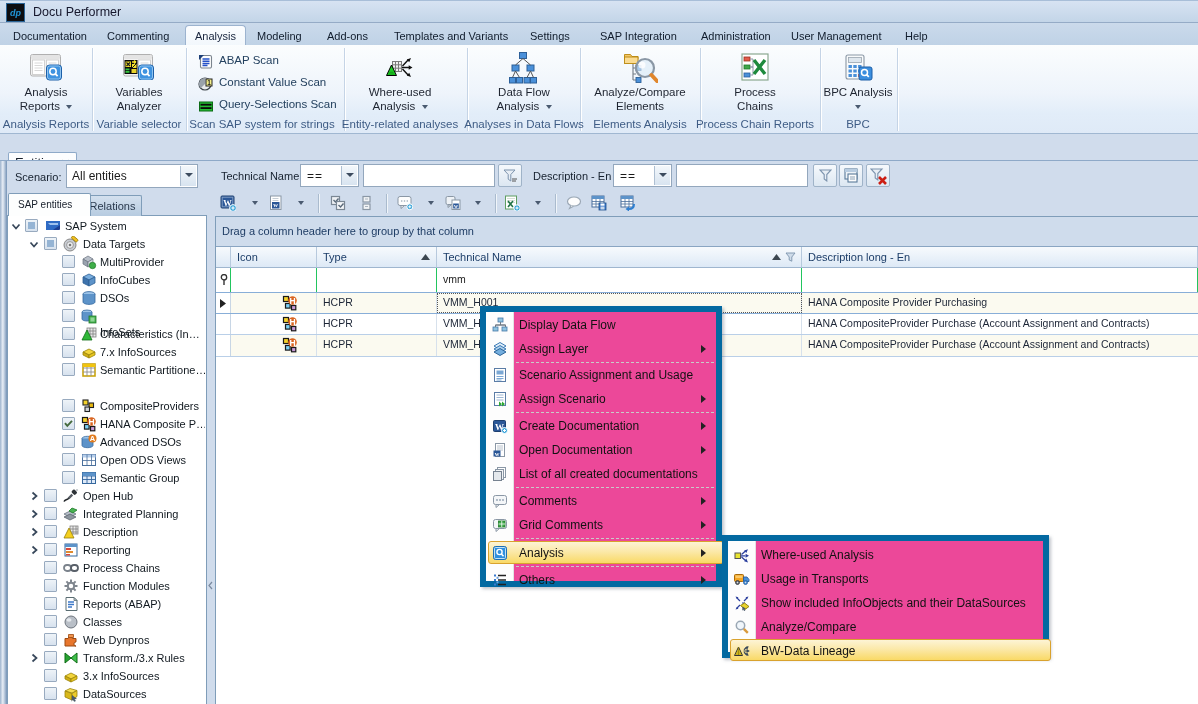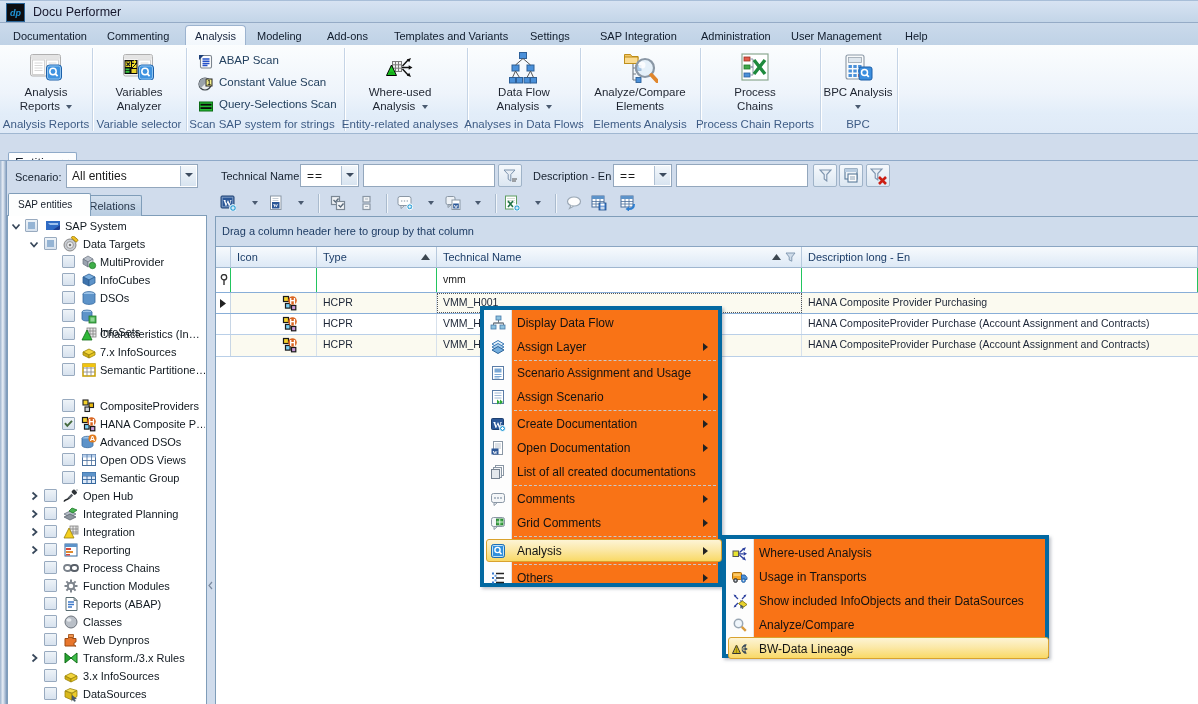--- a/index.html
+++ b/index.html
@@ -34,21 +34,21 @@
 .cb{position:absolute;width:13px;height:13px;border:1px solid #98aabf;background:linear-gradient(#eef3f8,#d7e2ee);border-radius:1px}
 #splitter{left:207px;top:161px;width:8px;height:543px;background:#d0dcec}
 #grid{left:215px;top:216px;width:983px;height:488px;background:#fff;border-top:1px solid #7f9db9;border-left:1px solid #7f9db9}
 #grouppanel{left:216px;top:217px;width:982px;height:30px;background:#cfdcec;border-bottom:1px solid #8aa5c2;font-size:11px;color:#1e3c64;line-height:29px;padding-left:6px}
 #gridhead{left:216px;top:247px;width:982px;height:21px;background:linear-gradient(#f7fafd,#dce8f5)}
 .hcell{position:absolute;top:0;height:21px;border-right:1px solid #b7c9dd;border-bottom:1px solid #9fb6cf;font-size:11px;color:#1c3d68;line-height:20px;padding-left:6px;background:linear-gradient(#f7fafd,#dde9f6)}
 #gridfilter{left:216px;top:268px;width:982px;height:24px;background:#fff}
 .fcell{position:absolute;top:0;height:24px;border-right:1px solid #22c55e;font-size:10.5px;line-height:23px;padding-left:6px}
 .grow{position:absolute;left:216px;width:982px;font-size:10.5px}
 .gcell{position:absolute;top:0;height:100%;border-right:1px solid #d7e1ec;line-height:19px;padding-left:6px;color:#1c2536;white-space:nowrap;overflow:hidden}
-.menu{position:absolute;background:#f97316;border:4px solid #0369a1;box-shadow:2px 2px 3px rgba(80,90,110,.35);z-index:10}
+.menu{position:absolute;background:#ec4899;border:6px solid #0369a1;box-shadow:2px 2px 3px rgba(80,90,110,.35);z-index:10}
 .menu .iconcol{position:absolute;left:0;top:0;bottom:0;width:28px;border-right:1px solid #e3e3e3;background:#fdfdfd}
 .mi{position:absolute;left:0;width:100%;height:24px}
 .mi .mic{position:absolute;left:6px;top:4px;width:16px;height:16px}
 .mi .mtx{position:absolute;left:33px;top:4px;font-size:12px;color:#121212;line-height:16px;white-space:nowrap}
 .mi .sub{position:absolute;right:10px;top:8px;width:0;height:0;border-top:4px solid transparent;border-bottom:4px solid transparent;border-left:5px solid #222}
 .msep{position:absolute;left:30px;right:2px;height:0;border-top:1px dashed #c9c9c9}
 .hl{position:absolute;background:linear-gradient(#fdf4d5,#fbe8a6 48%,#f9d966);border:1px solid #d9a22e;border-radius:3px}
 </style></head>
 <body>
 <div id="app">
@@ -522,21 +522,21 @@
 <div class="trow" style="left:0;top:307px;width:198px">
         <svg style="position:absolute;left:22px;top:4px" width="9" height="10" viewBox="0 0 9 10">
           <path d="M2.5 1.5l4 3.5-4 3.5" fill="none" stroke="#37475a" stroke-width="1.7"></path>
         </svg>
         <div class="cb" style="left:36px;top:2px"></div>
         <div style="position:absolute;left:55px;top:1px;width:16px;height:16px"><svg width="16" height="16" viewBox="0 0 16 16">
             <rect x="7" y="2" width="8" height="8" fill="#ececec" stroke="#808080" stroke-width=".8"></rect>
             <path d="M7 5h8M7 8h8M10 2v8M13 2v8" stroke="#808080" stroke-width=".8"></path>
             <path d="M1 14l5-10 5 10z" fill="#f5cf1e" stroke="#967d08" stroke-width=".8"></path>
           </svg></div>
-        <div style="position:absolute;left:75px;top:1px;width:122px;overflow:hidden;white-space:nowrap">Integration</div>
+        <div style="position:absolute;left:75px;top:1px;width:122px;overflow:hidden;white-space:nowrap">Description</div>
       </div>
 <div class="trow" style="left:0;top:325px;width:198px">
         <svg style="position:absolute;left:22px;top:4px" width="9" height="10" viewBox="0 0 9 10">
           <path d="M2.5 1.5l4 3.5-4 3.5" fill="none" stroke="#37475a" stroke-width="1.7"></path>
         </svg>
         <div class="cb" style="left:36px;top:2px"></div>
         <div style="position:absolute;left:55px;top:1px;width:16px;height:16px"><svg width="16" height="16" viewBox="0 0 16 16">
             <rect x="2" y="2" width="12" height="12" fill="#fff" stroke="#35689e" stroke-width="1"></rect>
             <rect x="2" y="2" width="12" height="3" fill="#5d93c9"></rect>
             <rect x="3" y="6" width="5" height="2" fill="#d8483a"></rect>

